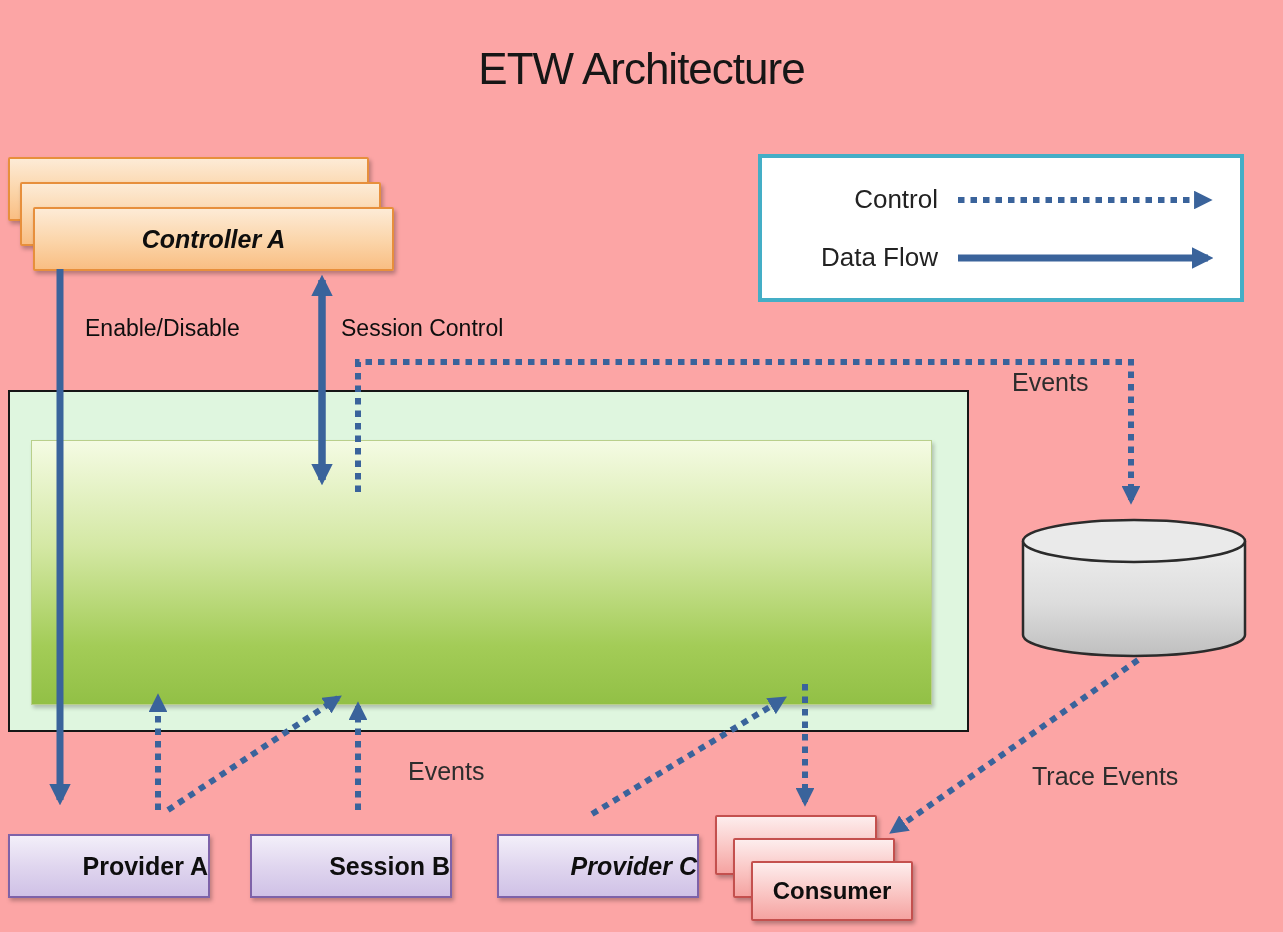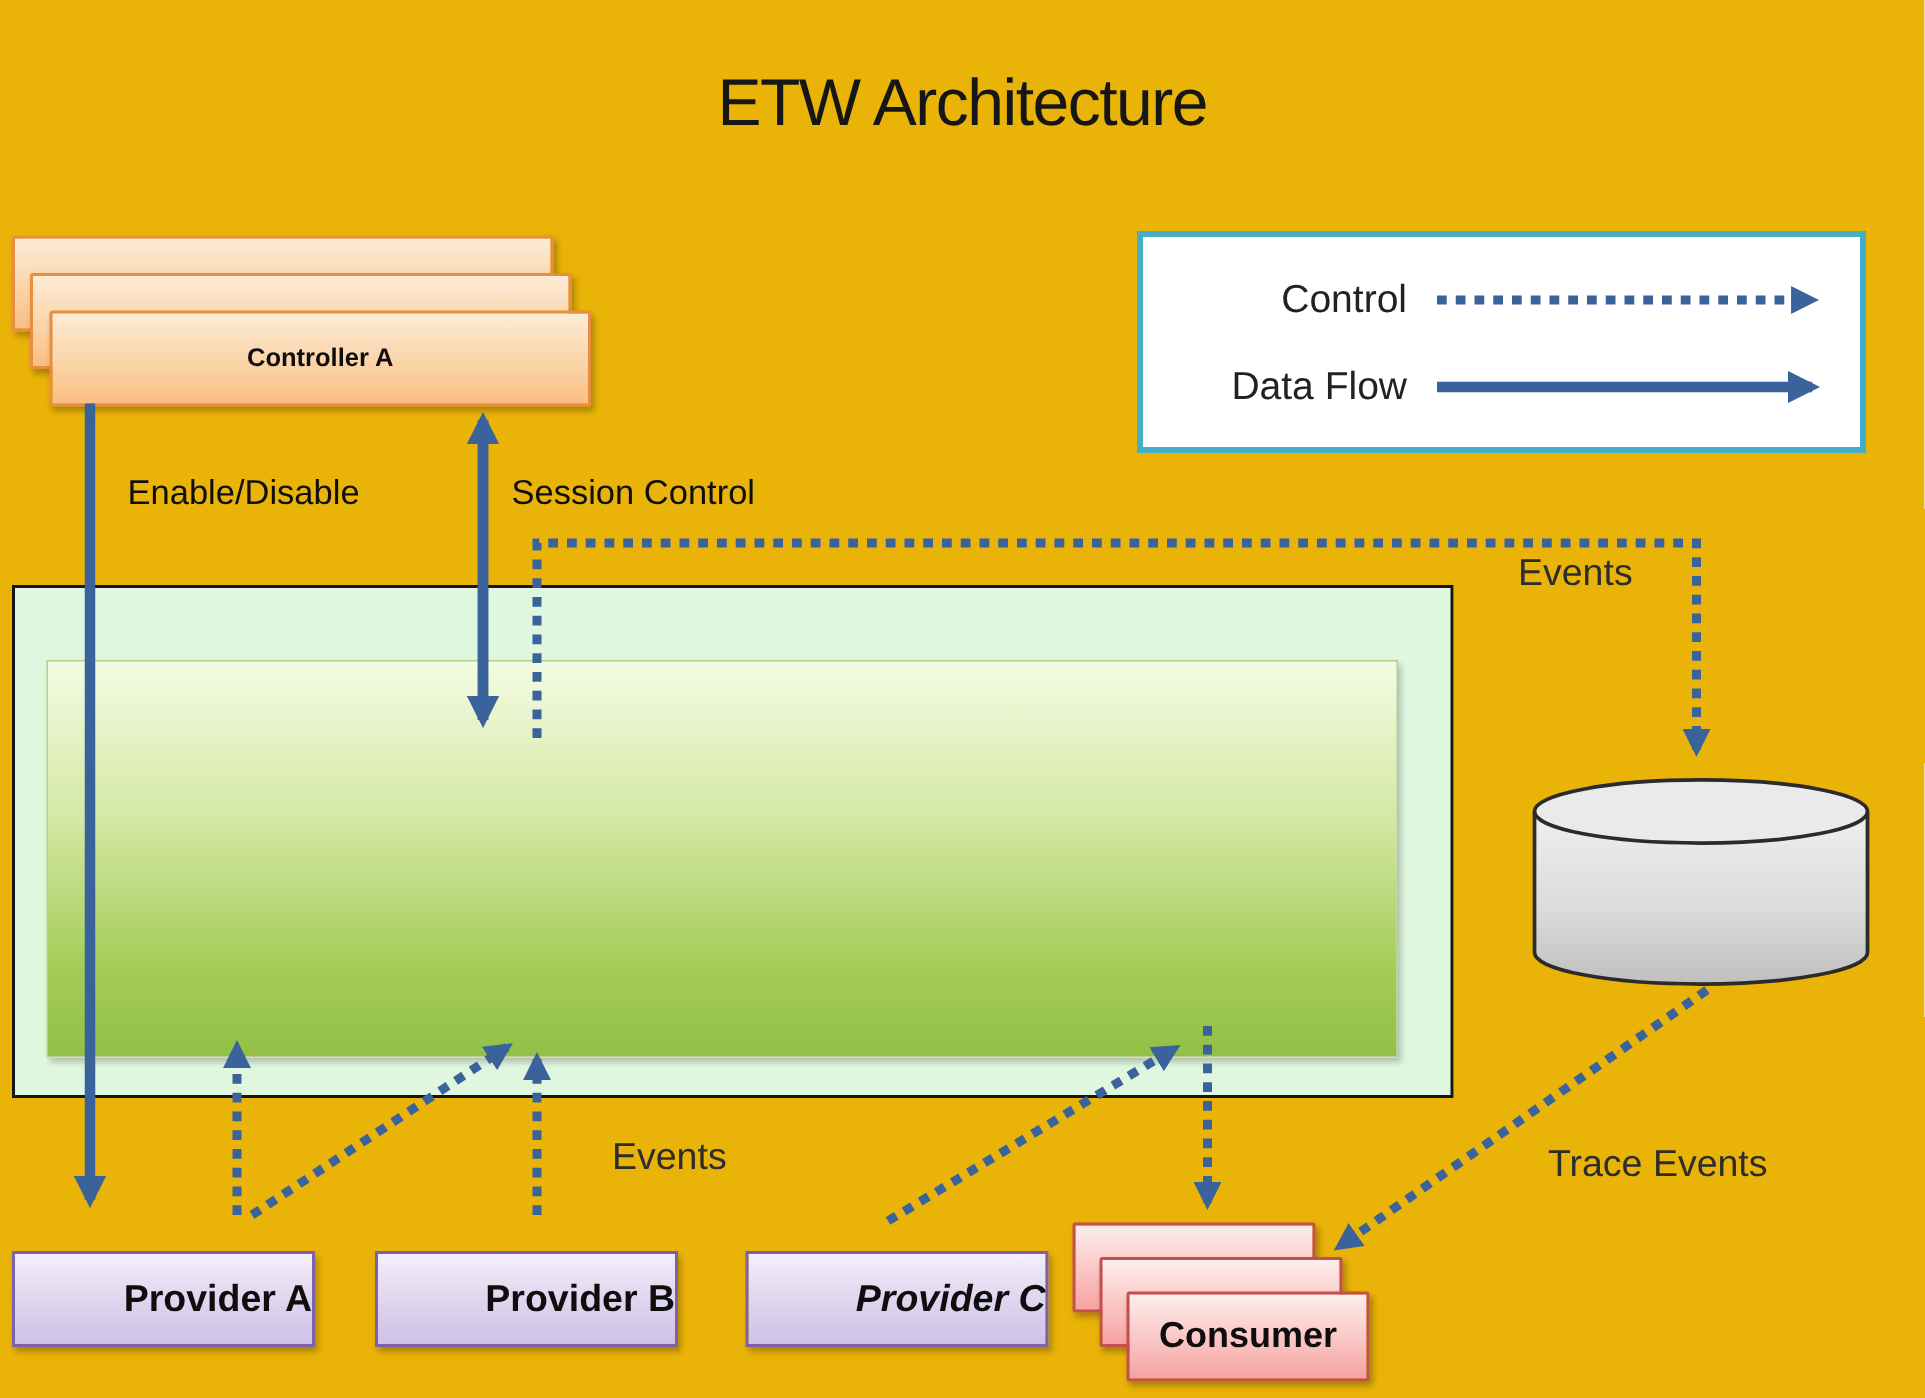--- a/index.html
+++ b/index.html
@@ -1,17 +1,17 @@
 <!DOCTYPE html>
 <html><head>
 <meta charset="utf-8">
 <style>
   html,body{margin:0;padding:0;background:#ffffff;}
   .canvas{
-    position:relative;width:1283px;height:932px;background:#eab308;overflow:hidden;
+    position:relative;width:1283px;height:932px;background:#fca5a5;overflow:hidden;
     font-family:"Liberation Sans","DejaVu Sans",sans-serif;color:#111;
   }
   .abs{position:absolute;}
   .title{
     left:0;right:0;top:44px;text-align:center;
     font-size:44px;font-weight:400;letter-spacing:-1px;color:#161616;
   }
   
   .card{
     position:absolute;border-radius:2px;
@@ -110,21 +110,21 @@
         <path d="M0,0 L10,5 L0,10 z" fill="#3A639B"></path>
       </marker>
     </defs>
   </svg>
 
   <div class="abs title">ETW Architecture</div>
 
   <div class="card controller-card" style="left:8px;top:157px;"></div>
   <div class="card controller-card" style="left:20px;top:182px;"></div>
   <div class="card controller-card" style="left:33px;top:207px;">
-    <span class="card-label" style="font-size:17px;">Controller A</span>
+    <span class="card-label" style="font-size:25px;font-style:italic;">Controller A</span>
   </div>
 
   <div class="abs legend-box"></div>
   <div class="abs legend-label" style="left:758px;top:184px;width:180px;text-align:right;">Control</div>
   <div class="abs legend-label" style="left:758px;top:242px;width:180px;text-align:right;">Data Flow</div>
 
   <div class="abs edge-bold" style="left:85px;top:315px;">Enable/Disable</div>
   <div class="abs edge-bold" style="left:341px;top:315px;">Session Control</div>
   <div class="abs edge-plain" style="left:1012px;top:368px;">Events</div>
   <div class="abs edge-plain" style="left:408px;top:757px;">Events</div>
@@ -164,21 +164,21 @@
       <rect x="19" y="13" width="54" height="74" rx="2" fill="url(#pageGradBack)" stroke="#5B81C2" stroke-width="2.5"></rect>
       <path d="M8 23 H62 V89 C56 87 50 97 41 96 C31 95 24 102 8 98 Z" fill="url(#pageGrad)" stroke="#5B81C2" stroke-width="2.5"></path>
     </svg>
     <span class="buffer-label">Buffer</span>
   </div>
 
   <div class="provider-box" style="left:8px;">
     <span class="card-label" style="font-size:25px;">Provider A</span>
   </div>
   <div class="provider-box" style="left:250px;">
-    <span class="card-label" style="font-size:25px;">Provider B</span>
+    <span class="card-label" style="font-size:25px;">Session B</span>
   </div>
   <div class="provider-box" style="left:497px;">
     <span class="card-label" style="font-size:25px;font-style:italic;">Provider C</span>
   </div>
 
   <div class="card consumer-card" style="left:715px;top:815px;"></div>
   <div class="card consumer-card" style="left:733px;top:838px;"></div>
   <div class="card consumer-card" style="left:751px;top:861px;">
     <span class="card-label">Consumer</span>
   </div>

